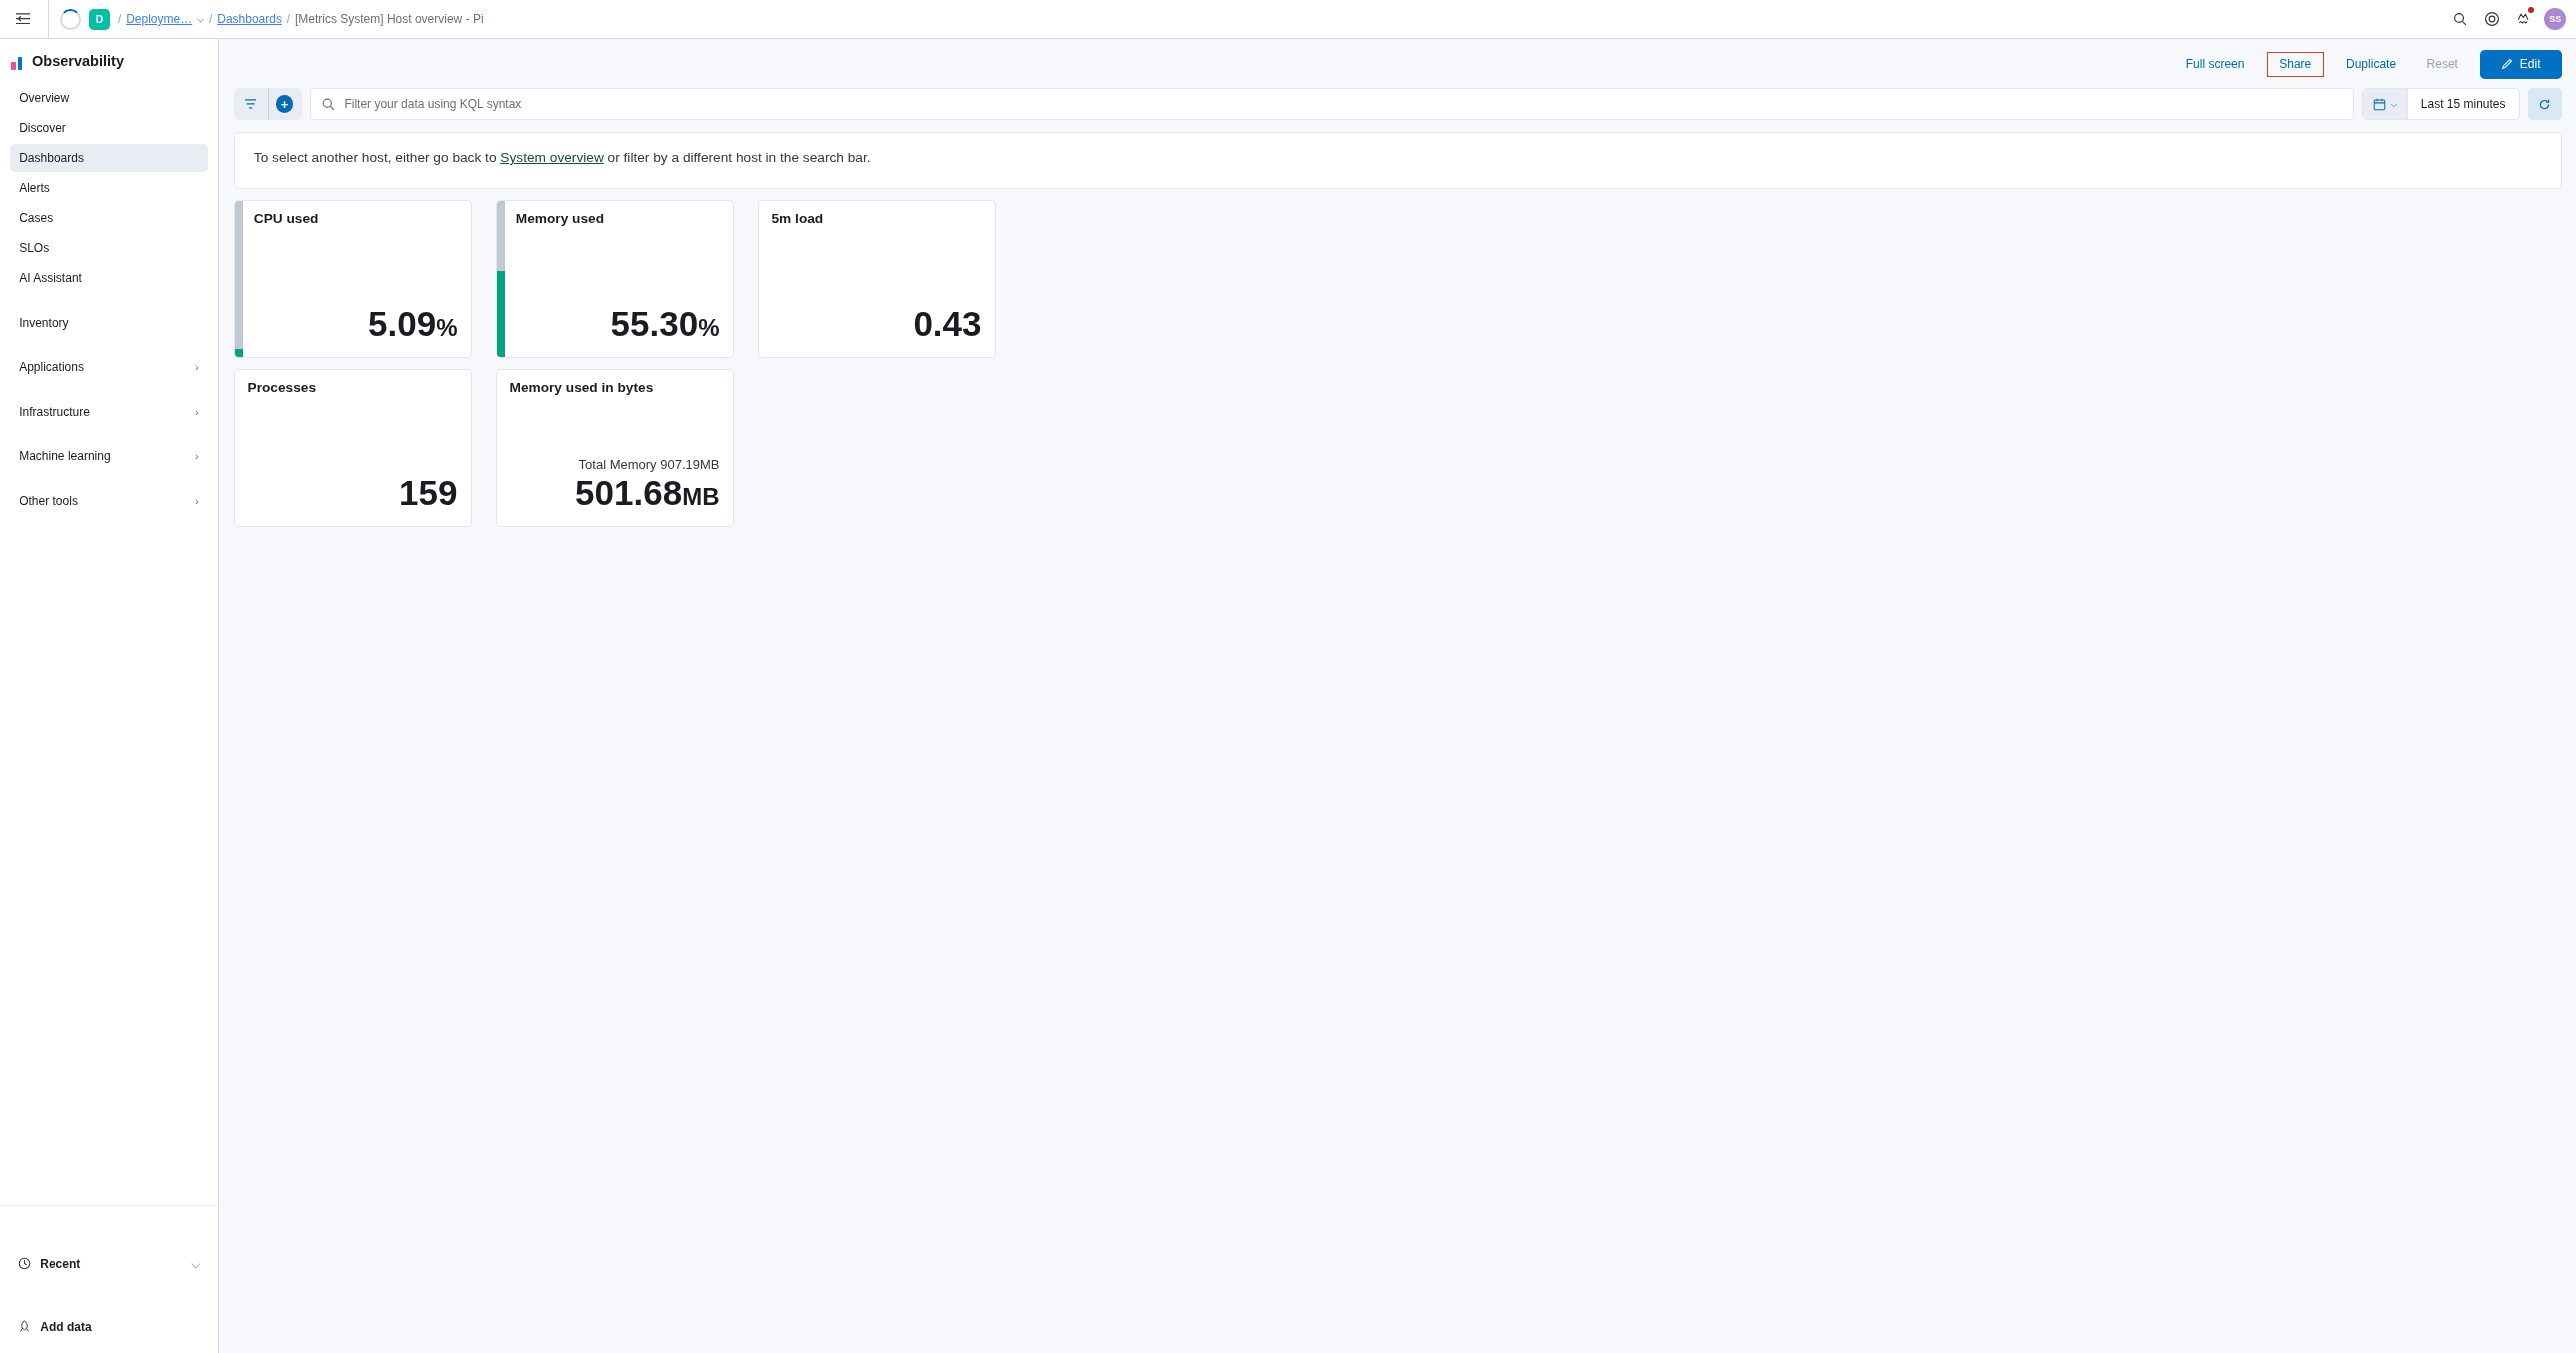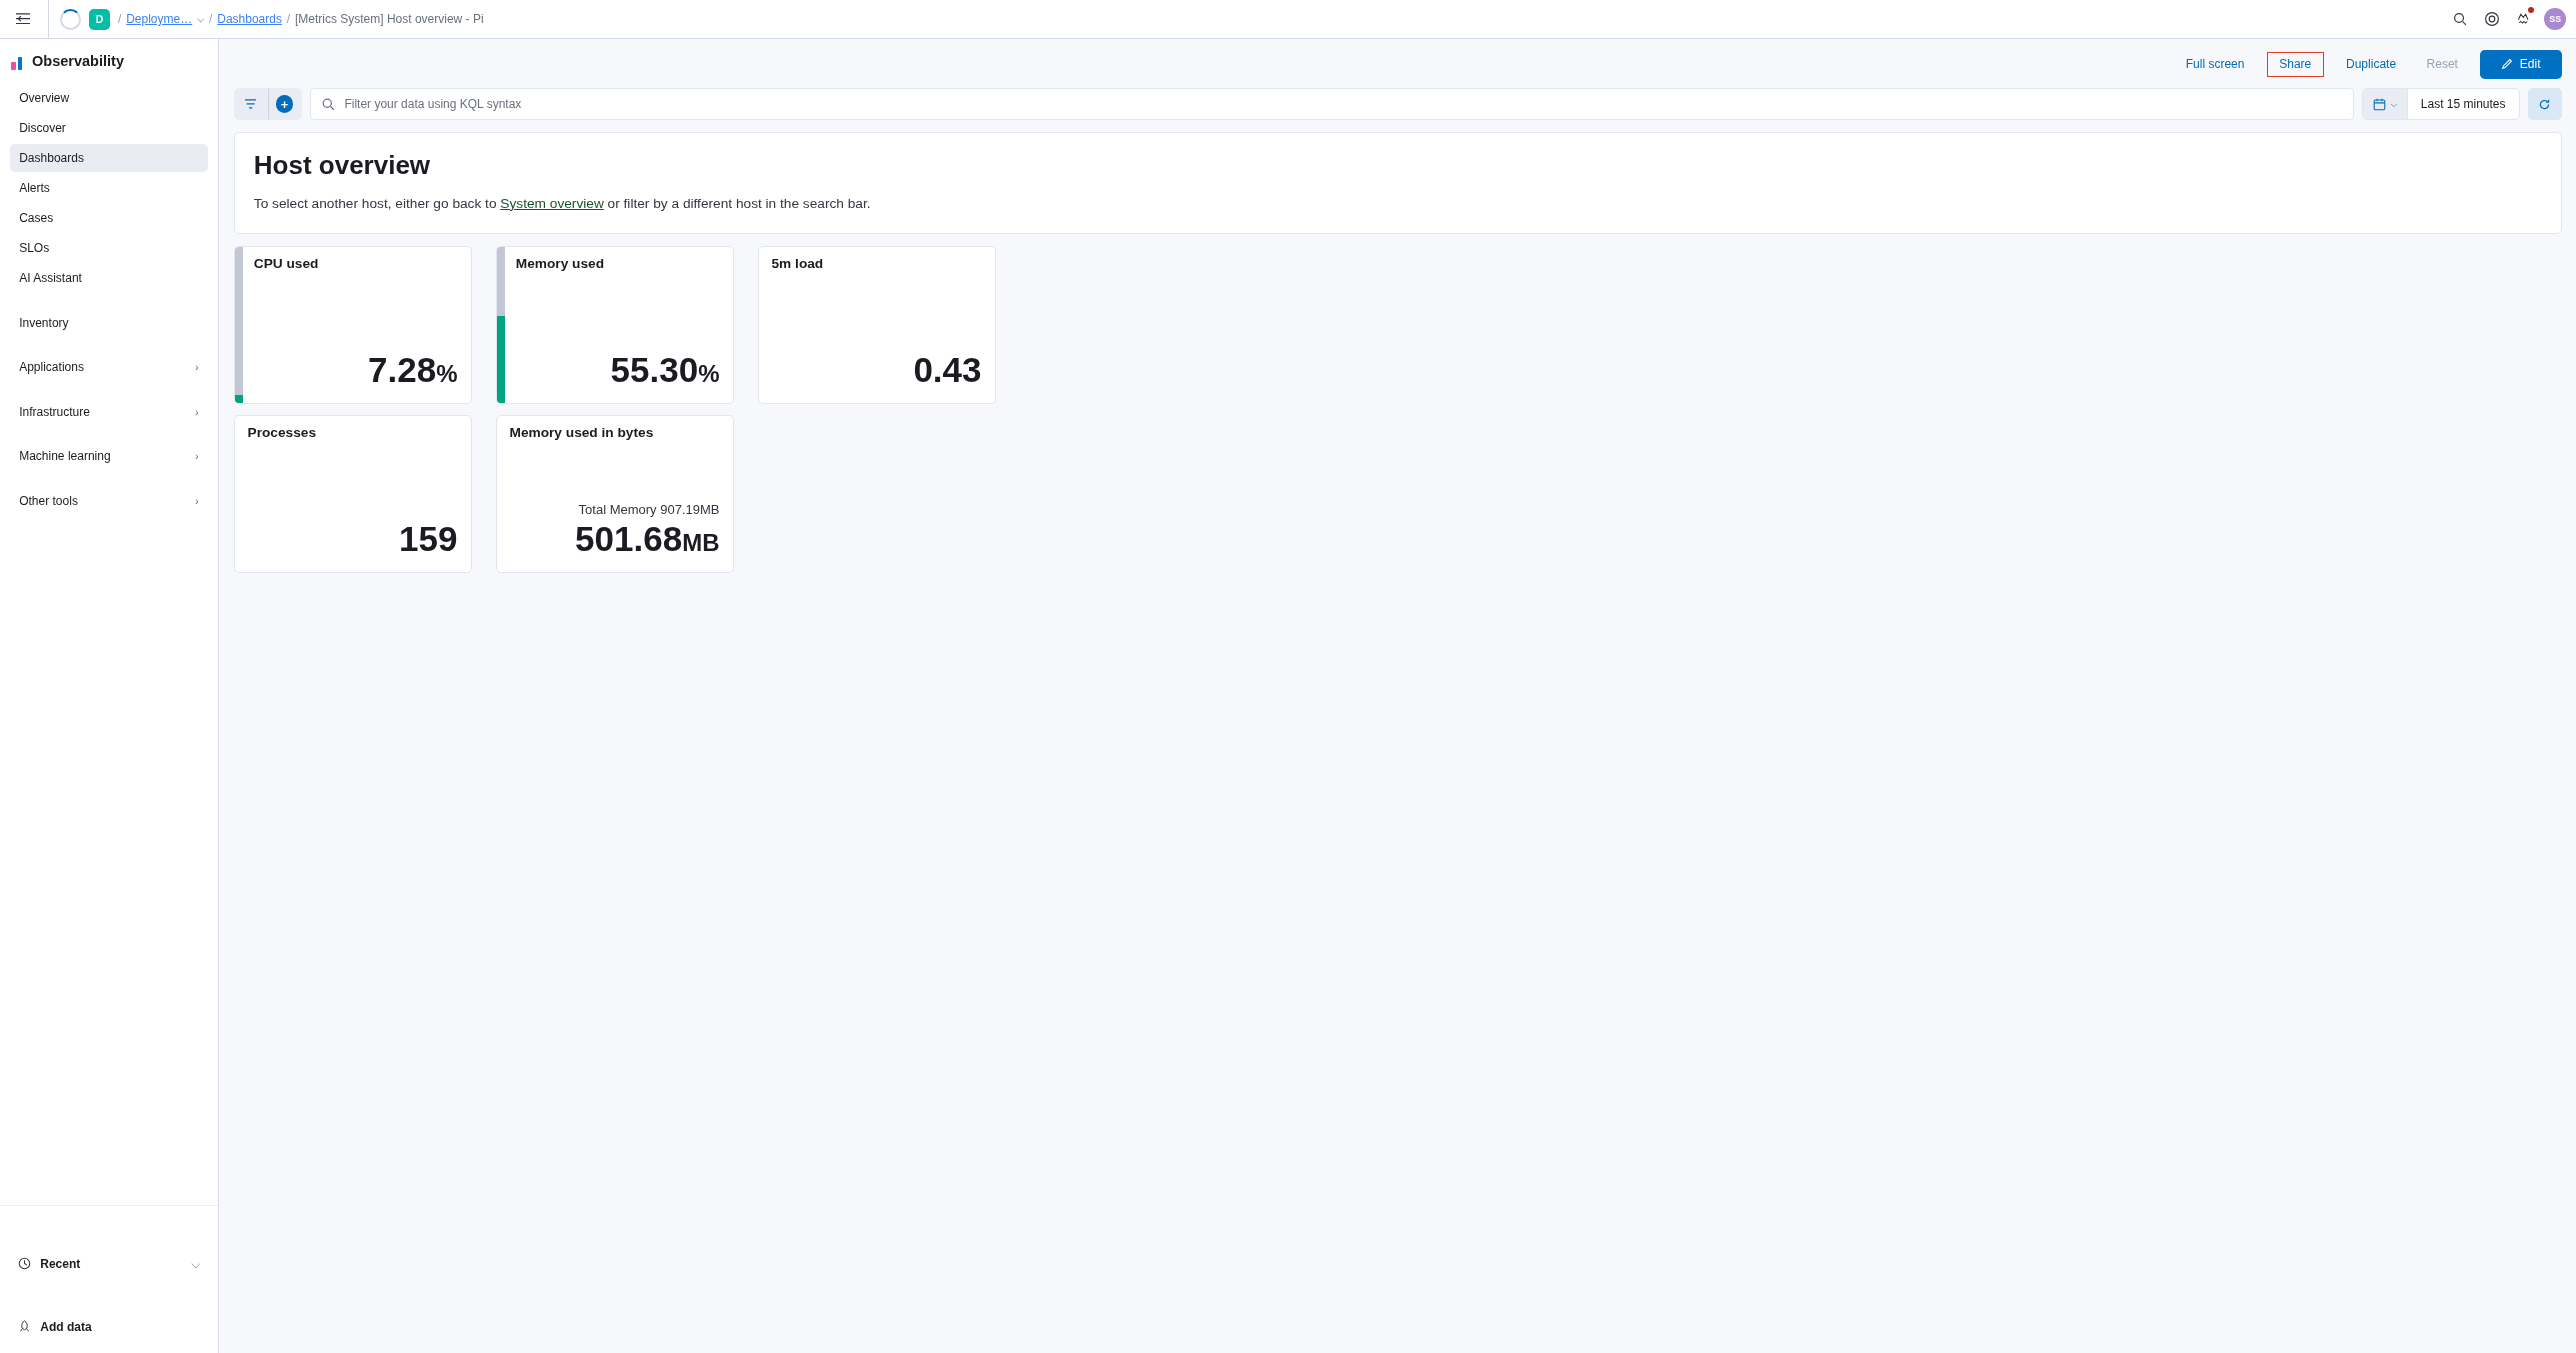--- a/index.html
+++ b/index.html
@@ -253,32 +253,31 @@
       </div>
       <div class="refresh-btn">
         <svg width="13" height="13" viewBox="0 0 16 16">
             <path d="M13 8a5 5 0 1 1-1.5-3.5M13 2v3h-3" stroke="#006bb8" stroke-width="1.5" fill="none"></path>
           </svg>
       </div>
     </div>
 
     <div class="content">
       <div class="panel-intro">
-        <h1>Host overview</h1>
         <p>
           <span>To select another host, either go back to </span><a>System overview</a><span> or filter by a different host in the search bar.</span>
         </p>
       </div>
 
       <div class="card-row" id="row1">
           <div class="metric-card" style="padding-left: 19.3px;">
             <div class="gauge-bar"></div>
             <div class="gauge-fill" style="height: 5.09%;"></div>
             <div class="title">CPU used</div>
-            <div class="value-row"><span class="big">7.28</span><span class="unit">%</span></div>
+            <div class="value-row"><span class="big">5.09</span><span class="unit">%</span></div>
           </div>
           <div class="metric-card" style="padding-left: 19.3px;">
             <div class="gauge-bar"></div>
             <div class="gauge-fill" style="height: 55.3%;"></div>
             <div class="title">Memory used</div>
             <div class="value-row"><span class="big">55.30</span><span class="unit">%</span></div>
           </div>
           <div class="metric-card">
             <div class="title">5m load</div>
             <div class="value-row"><span class="big">0.43</span></div>

